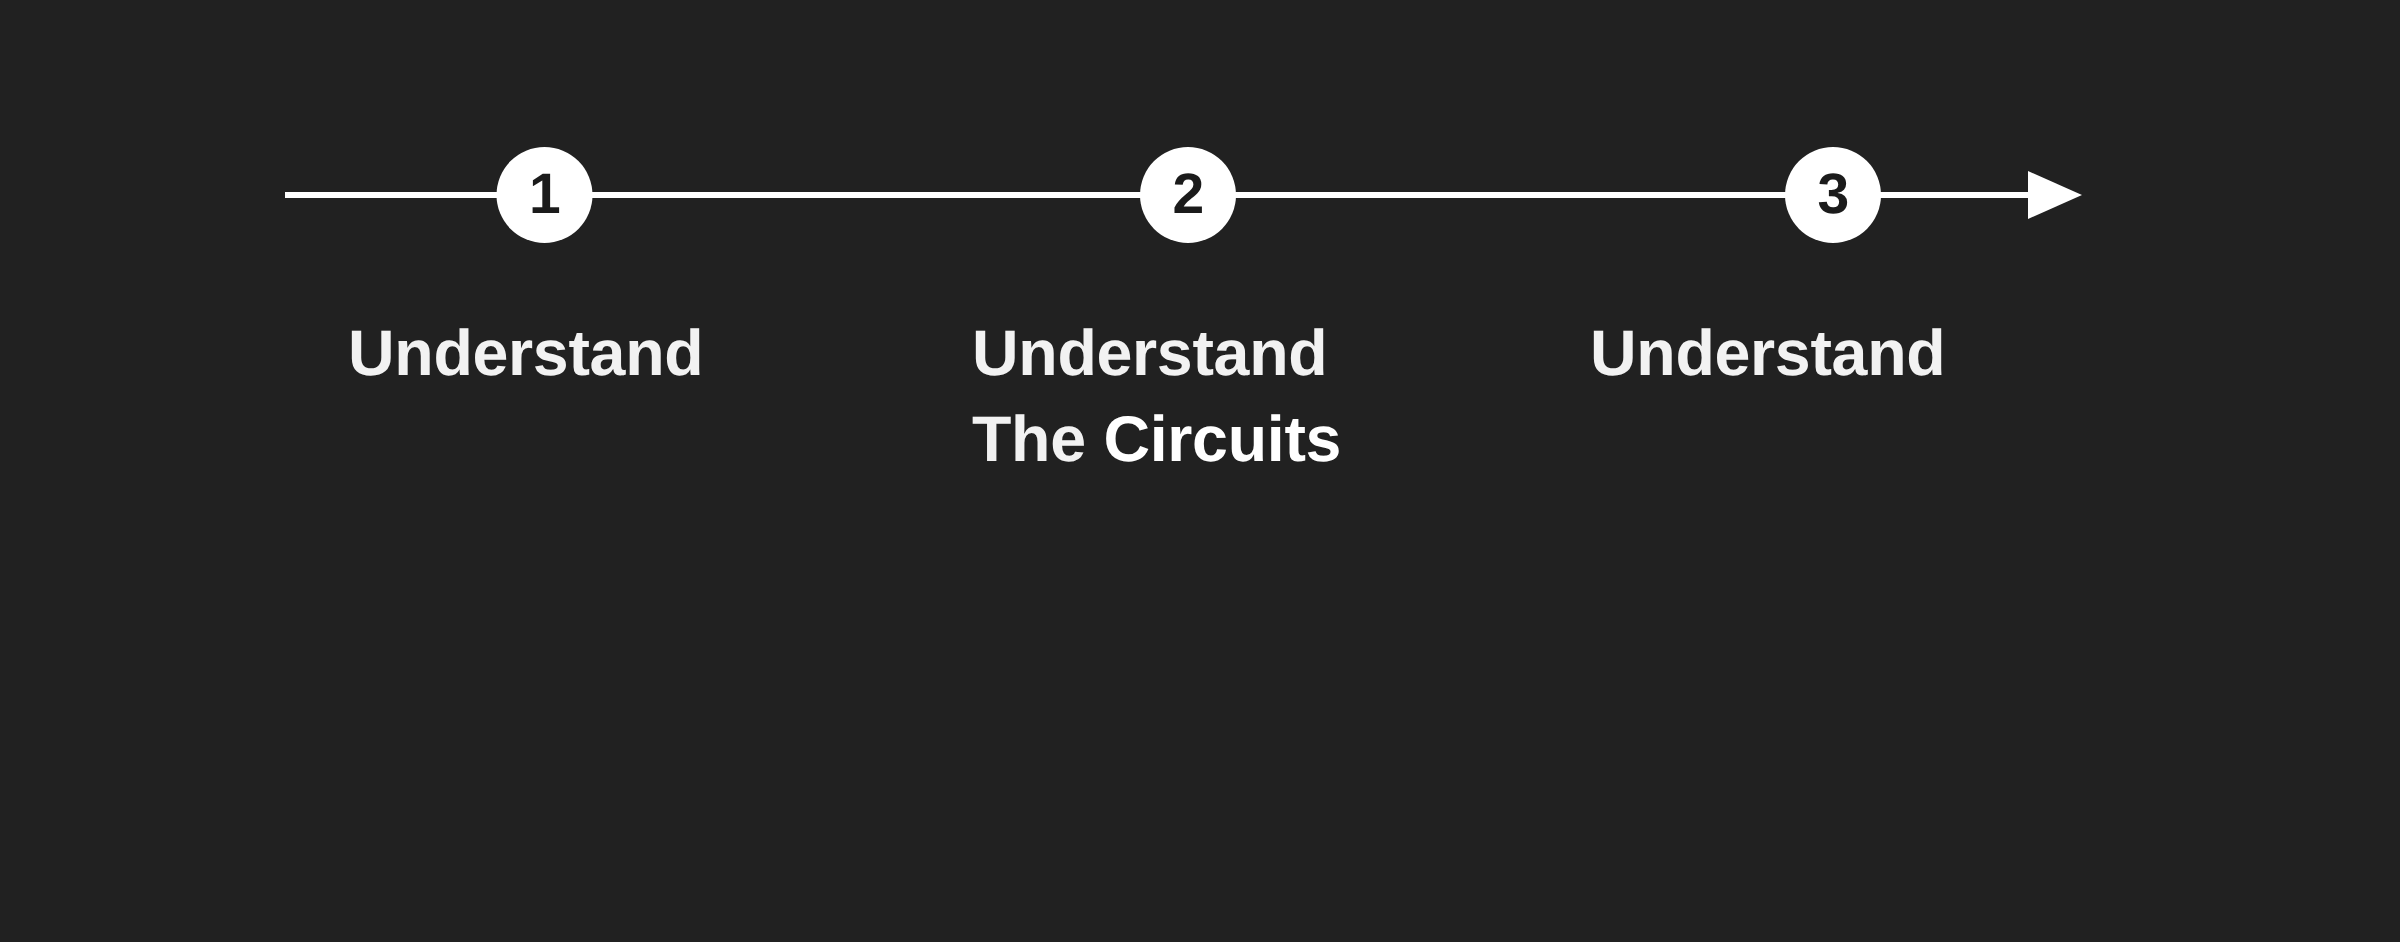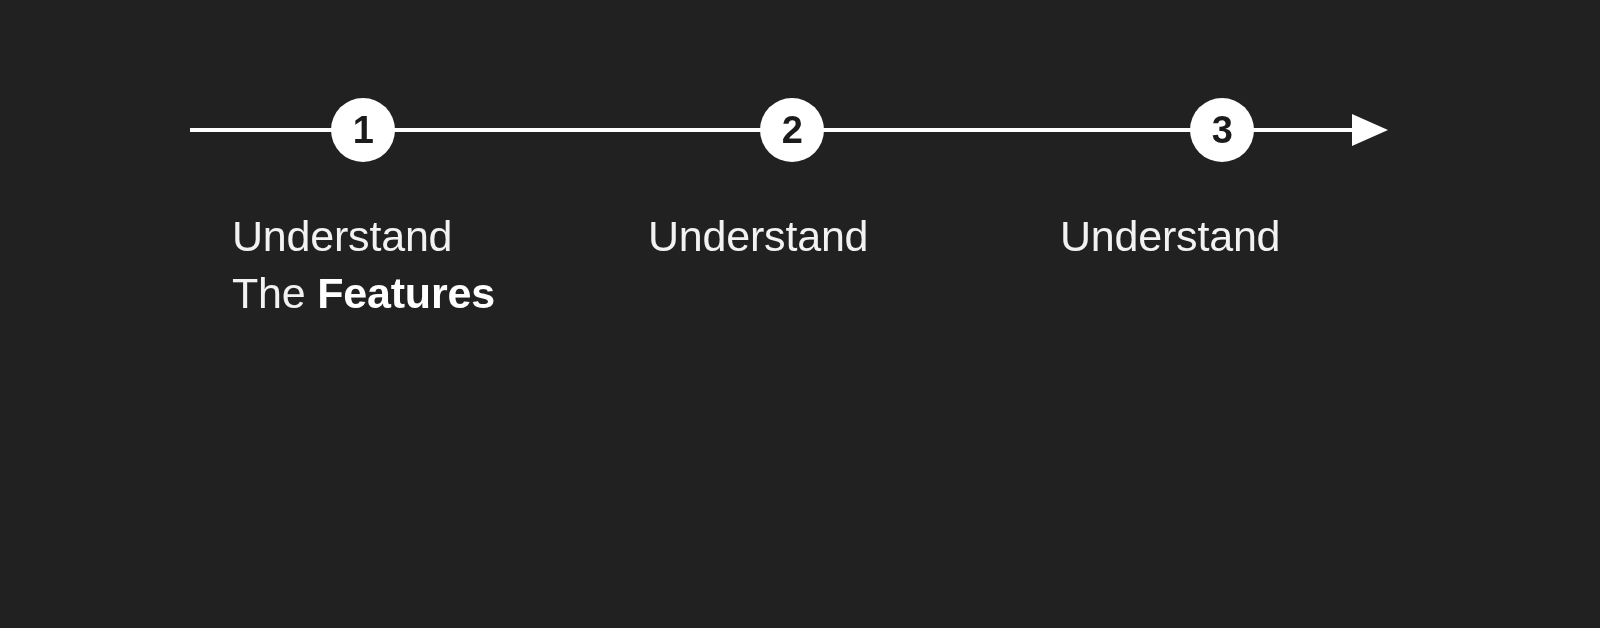--- a/index.html
+++ b/index.html
@@ -76,21 +76,21 @@
   .col.c3 { left: 1060px; }
 
   .caption {
     color: #f2f2f2;
     font-size: 43px;
     line-height: 1.33;
     letter-spacing: -0.2px;
     white-space: nowrap;
   }
   .caption .line { display: block; }
-  .caption .light { font-weight: 400; }
+  .caption .light { font-weight: 700; }
   .caption .strong { font-weight: 700; color: #ffffff; }
 
   
   .graph-wrap {
     position: absolute;
     top: 380px;
     left: 0;
     width: 1600px;
     height: 180px;
     pointer-events: none;
@@ -106,27 +106,27 @@
     <div class="timeline-line"></div>
     <div class="timeline-arrow"></div>
     <div class="step-circle s1">1</div>
     <div class="step-circle s2">2</div>
     <div class="step-circle s3">3</div>
   </div>
 
   <div class="col c1">
     <div class="caption">
       <span class="line light">Understand</span>
-      <span class="line"><span class="light">The </span><span class="strong">Features</span></span>
     </div>
   </div>
 
   <div class="col c2">
     <div class="caption">
       <span class="line light">Understand</span>
+      <span class="line"><span class="light">The </span><span class="strong">Circuits</span></span>
     </div>
   </div>
 
   <div class="col c3">
     <div class="caption">
       <span class="line light">Understand</span>
     </div>
   </div>
 
   <div class="graph-wrap">

